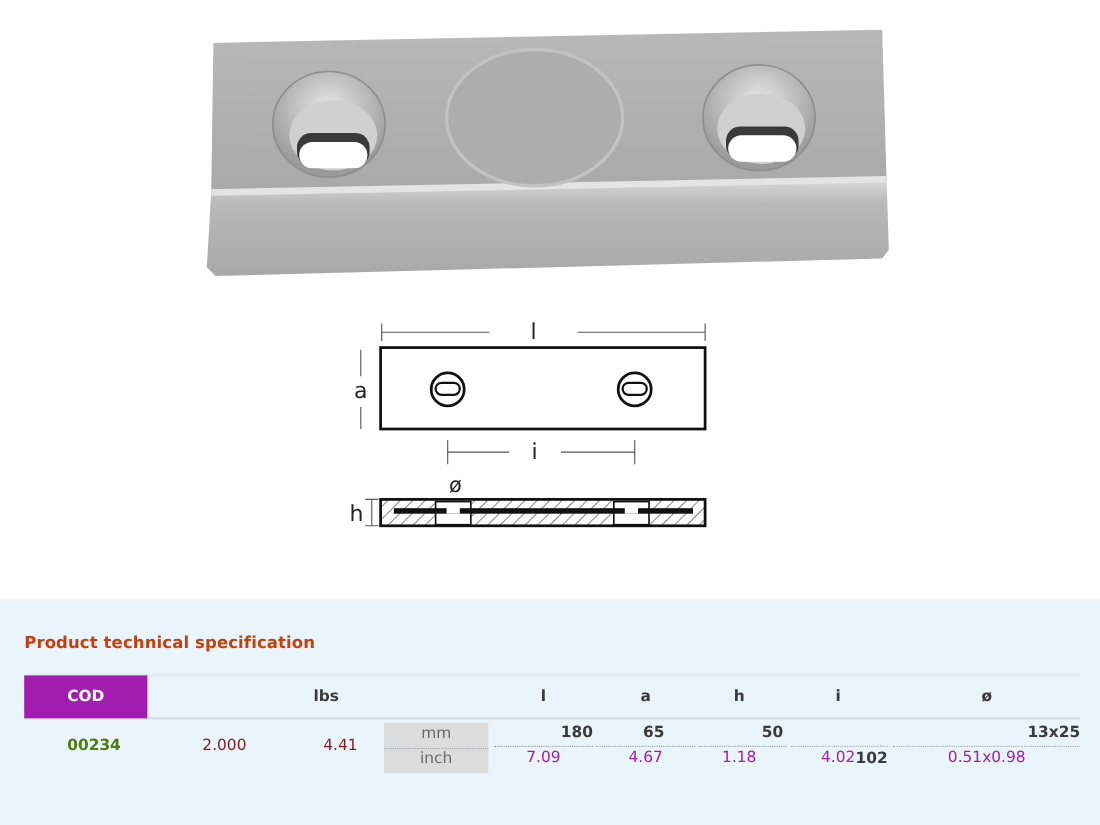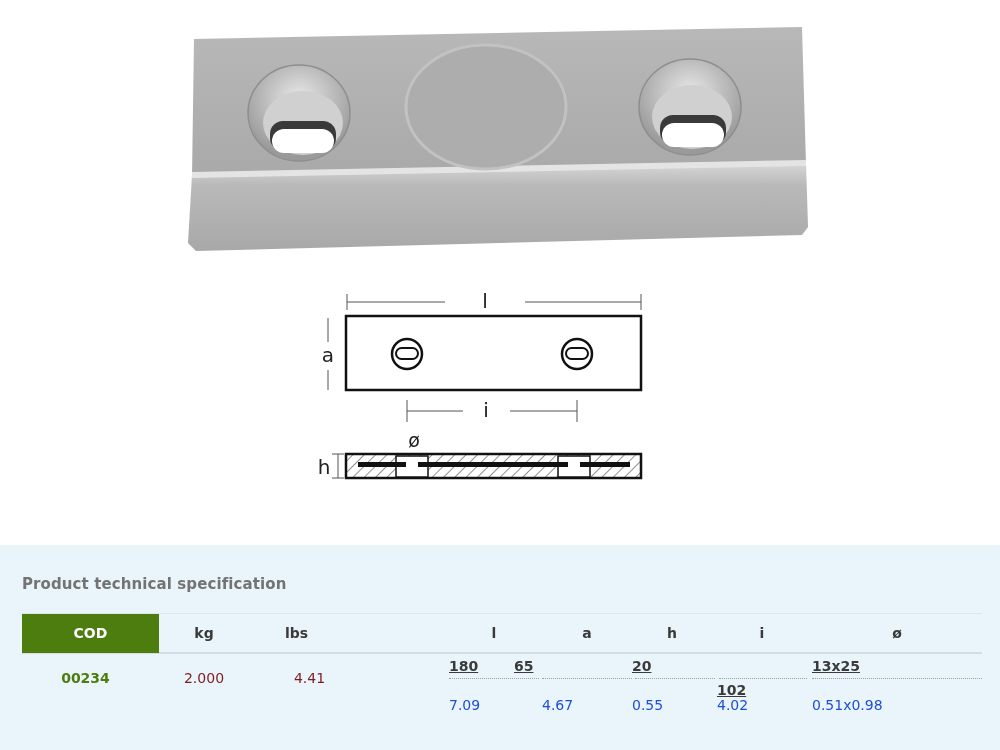--- a/index.html
+++ b/index.html
@@ -7,35 +7,35 @@
   .page { position: relative; width: 1000px; height: 750px; }
 
   
   .photo { position: absolute; left: 186px; top: 25px; width: 626px; height: 230px; }
 
   
   .drawing { position: absolute; left: 310px; top: 282px; width: 350px; height: 210px; }
 
   
   .spec-panel { position: absolute; left: 0; top: 545px; width: 1000px; height: 205px; background: #eaf4fb; }
-  .spec-title { position: absolute; left: 22px; top: 30px; font-size: 15px; font-weight: 600; color: #737373; letter-spacing: 0.1px; }
+  .spec-title { position: absolute; left: 22px; top: 30px; font-size: 15px; font-weight: 600; color: #c2410c; letter-spacing: 0.1px; }
 
   .spec-table { position: absolute; left: 22px; top: 68px; width: 960px; }
   .thead { position: relative; height: 41px; border-top: 1px solid #dde6ee; border-bottom: 2px solid #d4dce4; }
   .th { position: absolute; top: 0; height: 39px; line-height: 39px; text-align: center; font-size: 14px; font-weight: 700; color: #3a3a3a; }
-  .th.cod { left: 0; width: 137px; background: #4d7c0f; color: #ffffff; font-size: 14px; }
+  .th.cod { left: 0; width: 112px; background: #a21caf; color: #ffffff; font-size: 14px; }
 
   .tbody { position: relative; height: 56px; }
   .td { position: absolute; text-align: center; font-size: 14px; color: #7f1d1d; }
   .td.code { color: #4d7c0f; font-weight: 700; }
   .unit-box { position: absolute; left: 327px; top: 3px; width: 95px; height: 46px; background: #dcdcdc; }
   .unit-label { position: absolute; left: 0; width: 95px; text-align: center; font-size: 14px; color: #6a6a6a; }
   .dot-line { position: absolute; top: 24px; border-top: 1px dotted #9aa2a8; height: 0; }
-  .val-mm { position: absolute; top: 4px; text-align: left; font-size: 14px; font-weight: 700; color: #3a3a3a; text-decoration: underline; }
-  .val-in { position: absolute; top: 27px; font-size: 14px; color: #1d4ed8; margin-top: 16px; }
+  .val-mm { position: absolute; top: 4px; text-align: right; font-size: 14px; font-weight: 700; color: #3a3a3a; }
+  .val-in { position: absolute; top: 27px; text-align: center; font-size: 14px; color: #a21caf; }
 </style>
 </head>
 <body>
 
 <div class="page">
 
   <svg class="photo" viewBox="0 0 626 230" xmlns="http://www.w3.org/2000/svg">
     <defs>
       <linearGradient id="topFace" x1="0" y1="0" x2="0" y2="1">
         <stop offset="0" stop-color="#b8b8b8"></stop>
@@ -116,48 +116,52 @@
     <line x1="28" y1="172" x2="28" y2="196" stroke="#555" stroke-width="1"></line>
     <text x="14" y="192" text-anchor="middle" font-size="20" fill="#222" font-family="DejaVu Sans, sans-serif">h</text>
   </svg>
 
   <div class="spec-panel">
     <div class="spec-title">Product technical specification</div>
 
     <div class="spec-table">
       <div class="thead">
         <div class="th cod">COD</div>
-        <div class="th" style="left:127px;width:110px;">kg</div>
         <div class="th" style="left:237px;width:75px;">lbs</div>
         <div class="th" style="left:427px;width:90px;">l</div>
         <div class="th" style="left:520px;width:90px;">a</div>
         <div class="th" style="left:610px;width:80px;">h</div>
         <div class="th" style="left:695px;width:90px;">i</div>
         <div class="th" style="left:790px;width:170px;">ø</div>
       </div>
 
       <div class="tbody">
         <div class="td code" style="left:0;width:127px;top:16px;">00234</div>
         <div class="td" style="left:127px;width:110px;top:16px;">2.000</div>
         <div class="td" style="left:250px;width:75px;top:16px;">4.41</div>
 
+        <div class="unit-box">
+          <div class="unit-label" style="top:2px;">mm</div>
+          <div class="dot-line" style="left:0;width:95px;top:23px;"></div>
+          <div class="unit-label" style="top:25px;">inch</div>
+        </div>
 
         <div class="dot-line" style="left:427px;width:90px;"></div>
         <div class="dot-line" style="left:520px;width:90px;"></div>
         <div class="dot-line" style="left:613px;width:80px;"></div>
         <div class="dot-line" style="left:697px;width:88px;"></div>
         <div class="dot-line" style="left:790px;width:170px;"></div>
 
         <div class="val-mm" style="left:427px;width:90px;">180</div>
         <div class="val-mm" style="left:492px;width:90px;">65</div>
-        <div class="val-mm" style="left:610px;width:80px;">20</div>
+        <div class="val-mm" style="left:610px;width:80px;">50</div>
         <div class="val-mm" style="left:695px;width:90px;margin-top:24px;">102</div>
         <div class="val-mm" style="left:790px;width:170px;">13x25</div>
 
         <div class="val-in" style="left:427px;width:90px;">7.09</div>
         <div class="val-in" style="left:520px;width:90px;">4.67</div>
-        <div class="val-in" style="left:610px;width:80px;">0.55</div>
+        <div class="val-in" style="left:610px;width:80px;">1.18</div>
         <div class="val-in" style="left:695px;width:90px;">4.02</div>
         <div class="val-in" style="left:790px;width:170px;">0.51x0.98</div>
       </div>
     </div>
   </div>
 </div>
 
 </body></html>

